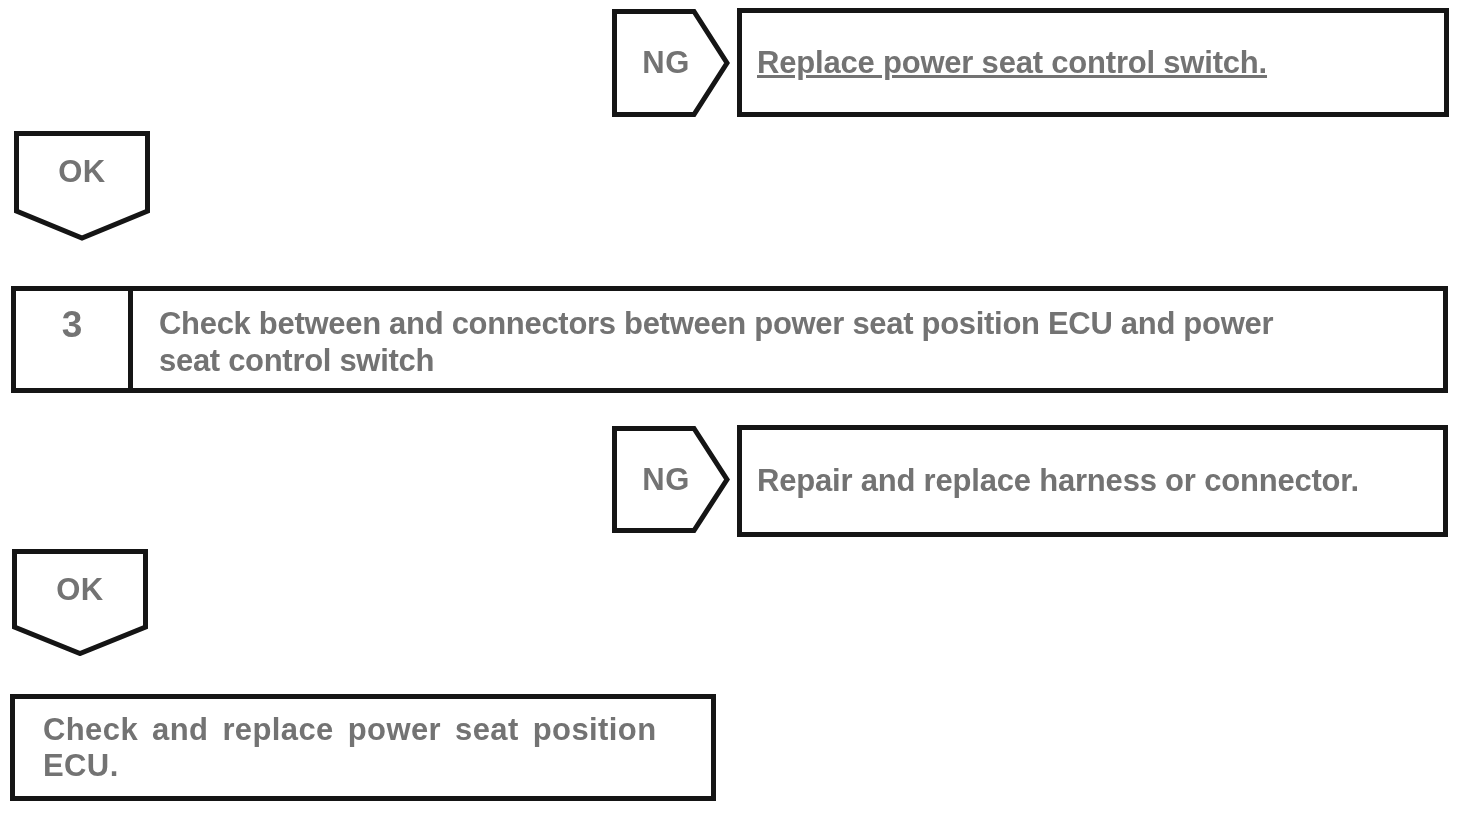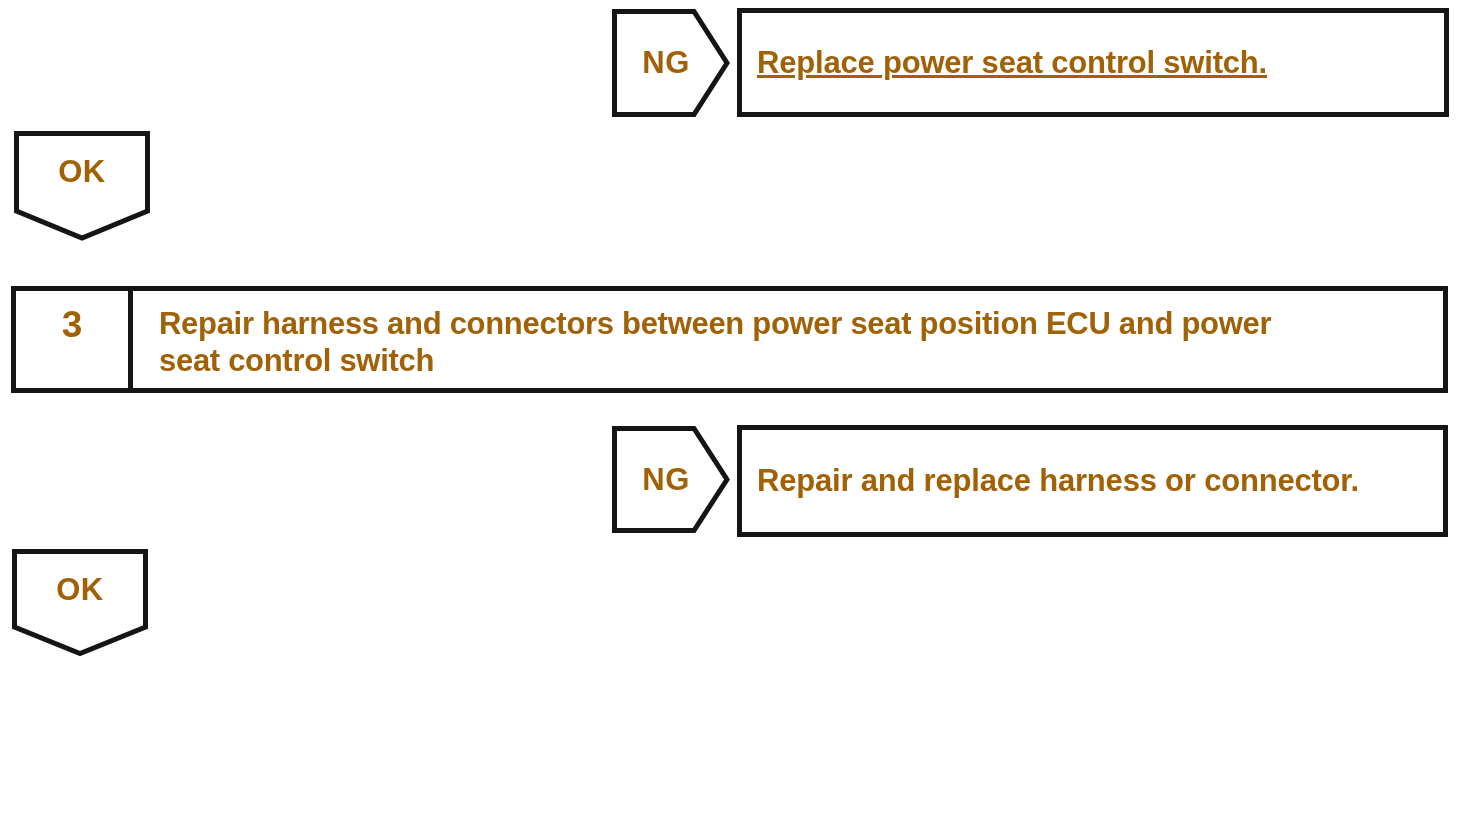--- a/index.html
+++ b/index.html
@@ -6,21 +6,21 @@
     margin: 0;
     padding: 0;
     background: #ffffff;
   }
   .canvas {
     position: relative;
     width: 1472px;
     height: 814px;
     background: #ffffff;
     font-family: "Liberation Sans", sans-serif;
-    color: #a16207;
+    color: #737373;
     overflow: hidden;
   }
   .abs { position: absolute; }
 
   
   .action-box {
     box-sizing: border-box;
     border: 5px solid #151515;
     background: #ffffff;
     display: flex;
@@ -115,21 +115,21 @@
       <polygon points="2.5,2.5 133.5,2.5 133.5,80 68,107 2.5,80" fill="#ffffff" stroke="#151515" stroke-width="5" stroke-linejoin="miter"></polygon>
     </svg>
     <span class="lbl">OK</span>
   </div>
 
   <div class="step-box abs" style="left:11px; top:286px; width:1437px; height:107px;">
     <div class="step-num">
       <span>3</span>
     </div>
     <div class="step-title">
-      <div>Repair harness and connectors between power seat position ECU and power</div>
+      <div>Check between and connectors between power seat position ECU and power</div>
       <div>seat control switch</div>
     </div>
   </div>
 
   <div class="pent pent-ng abs" style="left:612px; top:426px; width:118px; height:107px;">
     <svg viewBox="0 0 118 107" width="118" height="107">
       <polygon points="2.5,2.5 82,2.5 115,53.5 82,104.5 2.5,104.5" fill="#ffffff" stroke="#151515" stroke-width="5" stroke-linejoin="miter"></polygon>
     </svg>
     <span class="lbl">NG</span>
   </div>
@@ -138,14 +138,18 @@
     <span>Repair and replace harness or connector.</span>
   </div>
 
   <div class="pent pent-ok abs" style="left:12px; top:549px; width:136px; height:107px;">
     <svg viewBox="0 0 136 107" width="136" height="107">
       <polygon points="2.5,2.5 133.5,2.5 133.5,78 68,104.5 2.5,78" fill="#ffffff" stroke="#151515" stroke-width="5" stroke-linejoin="miter"></polygon>
     </svg>
     <span class="lbl">OK</span>
   </div>
 
+  <div class="final-box abs" style="left:10px; top:694px; width:706px; height:107px;">
+    <div class="spread">Check and replace power seat position</div>
+    <div class="spread">ECU.</div>
+  </div>
 
 </div>
 
 </body></html>

